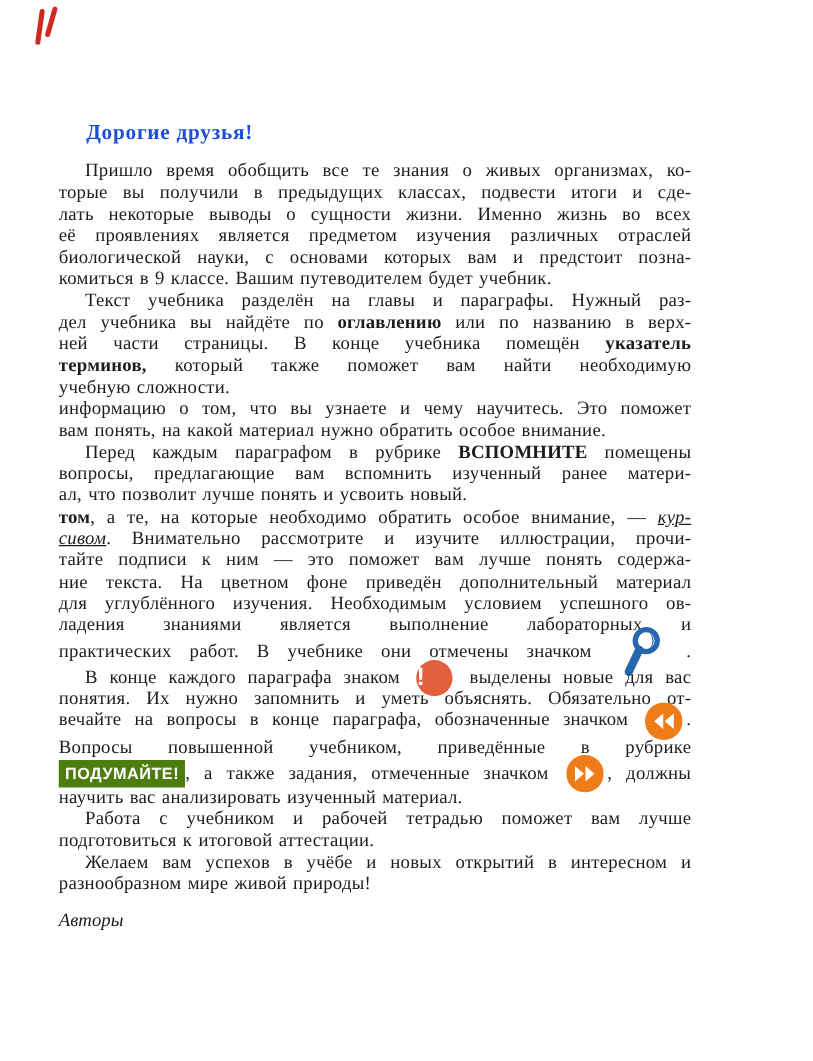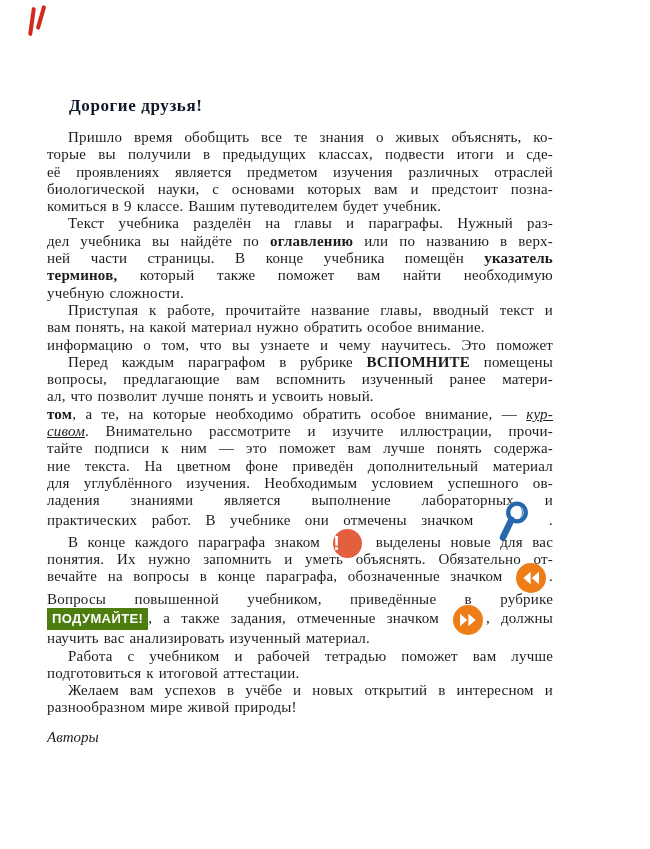--- a/index.html
+++ b/index.html
@@ -7,21 +7,21 @@
     position:relative; width:650px; height:849px; background:#ffffff;
     font-family:"Liberation Serif","DejaVu Serif",serif;
     color:#1c1c1a; overflow:hidden;
   }
   .mark { position:absolute; width:4px; border-radius:3px; }
   .mark1 { left:30px; top:7px; height:29px; transform:rotate(8deg); }
   .mark2 { left:39px; top:5px; height:25px; transform:rotate(16deg); }
   .content { position:absolute; left:47px; top:96px; width:506px; }
   .title {
     margin:0 0 13px 0; padding-left:22px;
-    font-size:17px; font-weight:bold; letter-spacing:0.6px; color:#0f172a;
+    font-size:17px; font-weight:bold; letter-spacing:0.6px; color:#1d4ed8;
   }
   .para { margin:0; }
   .para.gap { margin-top:5px; }
   .line {
     font-size:15px; line-height:17.3px; letter-spacing:0.2px; word-spacing:1px;
     text-align:justify; text-align-last:justify; white-space:normal;
   }
   .line.last { text-align-last:left; }
   .line.first { padding-left:21px; }
   b { font-weight:bold; }
@@ -47,37 +47,37 @@
 </head>
 <body>
 
 <div class="page">
   <div class="mark mark1" style="background: rgb(210, 40, 30);"></div>
   <div class="mark mark2" style="background: rgb(210, 40, 30);"></div>
   <div class="content">
     <h1 class="title">Дорогие друзья!</h1>
     <div id="paragraphs">
         <div class="para">
-          <div class="line first">Пришло время обобщить все те знания о живых объяснять, ко-</div>
+          <div class="line first">Пришло время обобщить все те знания о живых организмах, ко-</div>
           <div class="line">торые вы получили в предыдущих классах, подвести итоги и сде-</div>
+          <div class="line">лать некоторые выводы о сущности жизни. Именно жизнь во всех</div>
           <div class="line">её проявлениях является предметом изучения различных отраслей</div>
           <div class="line">биологической науки, с основами которых вам и предстоит позна-</div>
           <div class="line last">комиться в 9 классе. Вашим путеводителем будет учебник.</div>
         </div>
         <div class="para">
           <div class="line first">Текст учебника разделён на главы и параграфы. Нужный раз-</div>
           <div class="line">дел учебника вы найдёте по <b>оглавлению</b> или по названию в верх-</div>
           <div class="line">ней части страницы. В конце учебника помещён <b>указатель</b></div>
           <div class="line"><b>терминов,</b> который также поможет вам найти необходимую</div>
           <div class="line last">учебную сложности.</div>
         </div>
         <div class="para">
-          <div class="line first">Приступая к работе, прочитайте название главы, вводный текст и</div>
+          <div class="line">информацию о том, что вы узнаете и чему научитесь. Это поможет</div>
           <div class="line last">вам понять, на какой материал нужно обратить особое внимание.</div>
-          <div class="line">информацию о том, что вы узнаете и чему научитесь. Это поможет</div>
         </div>
         <div class="para">
           <div class="line first">Перед каждым параграфом в рубрике <b>ВСПОМНИТЕ</b> помещены</div>
           <div class="line">вопросы, предлагающие вам вспомнить изученный ранее матери-</div>
           <div class="line last">ал, что позволит лучше понять и усвоить новый.</div>
         </div>
         <div class="para">
           <div class="line"><b>том</b>, а те, на которые необходимо обратить особое внимание, — <i>кур-</i></div>
           <div class="line"><i>сивом</i>. Внимательно рассмотрите и изучите иллюстрации, прочи-</div>
           <div class="line">тайте подписи к ним — это поможет вам лучше понять содержа-</div>

